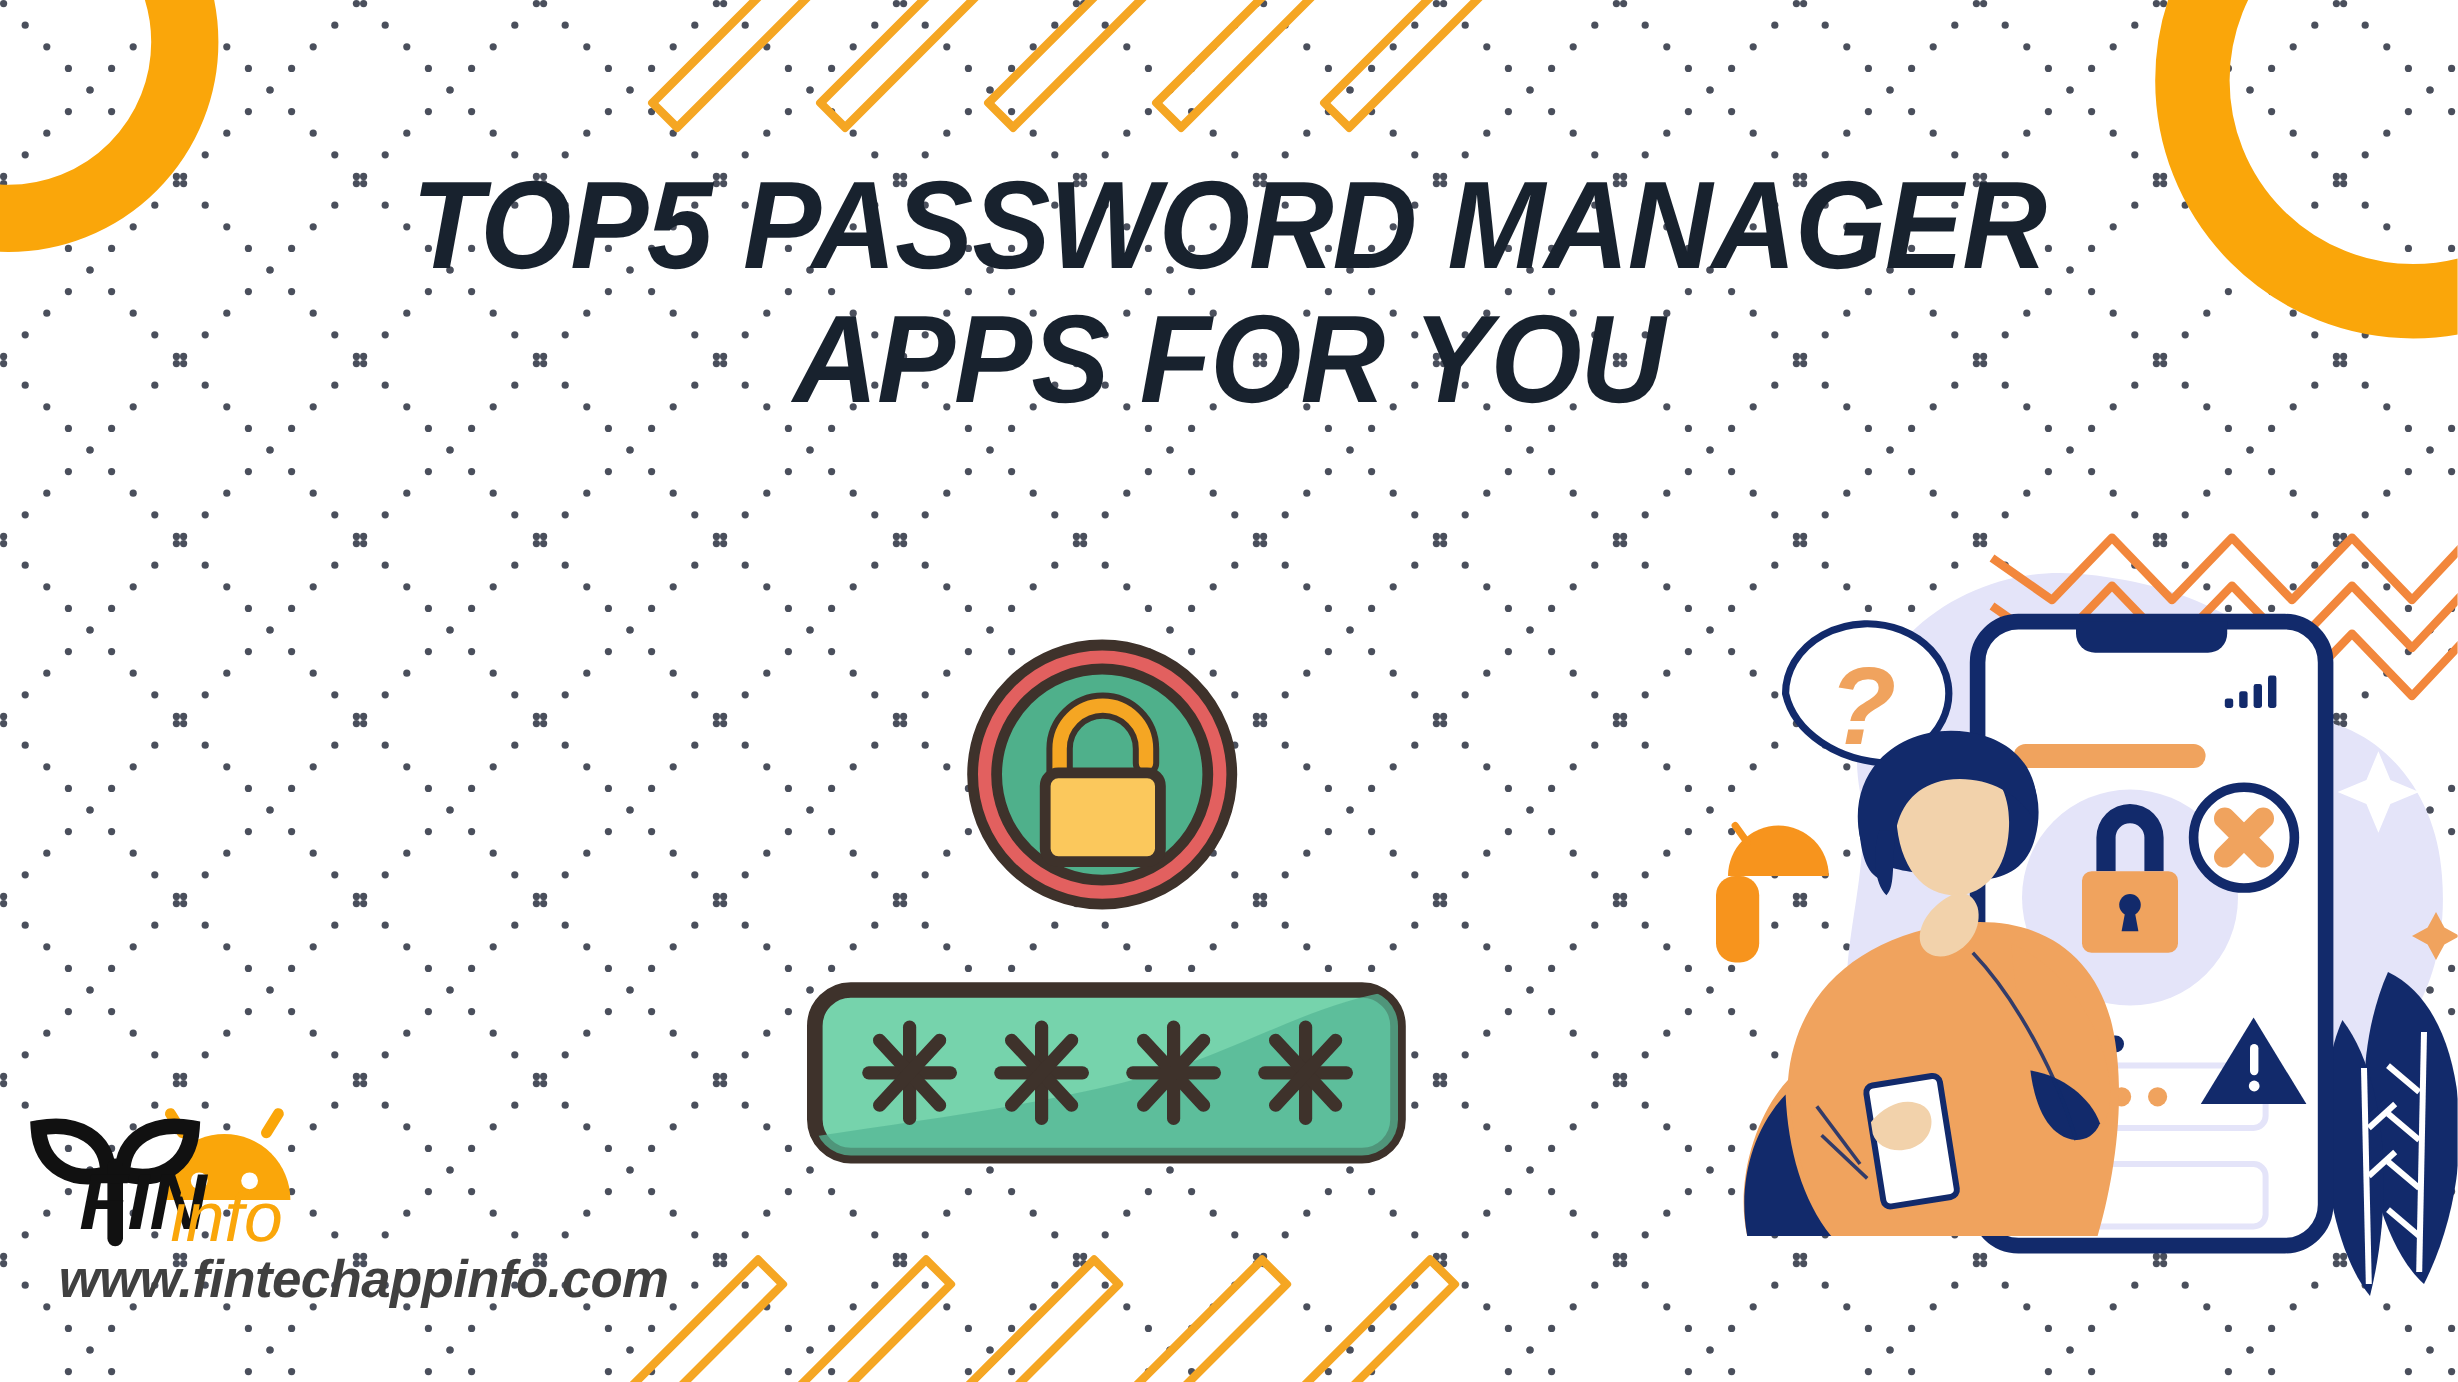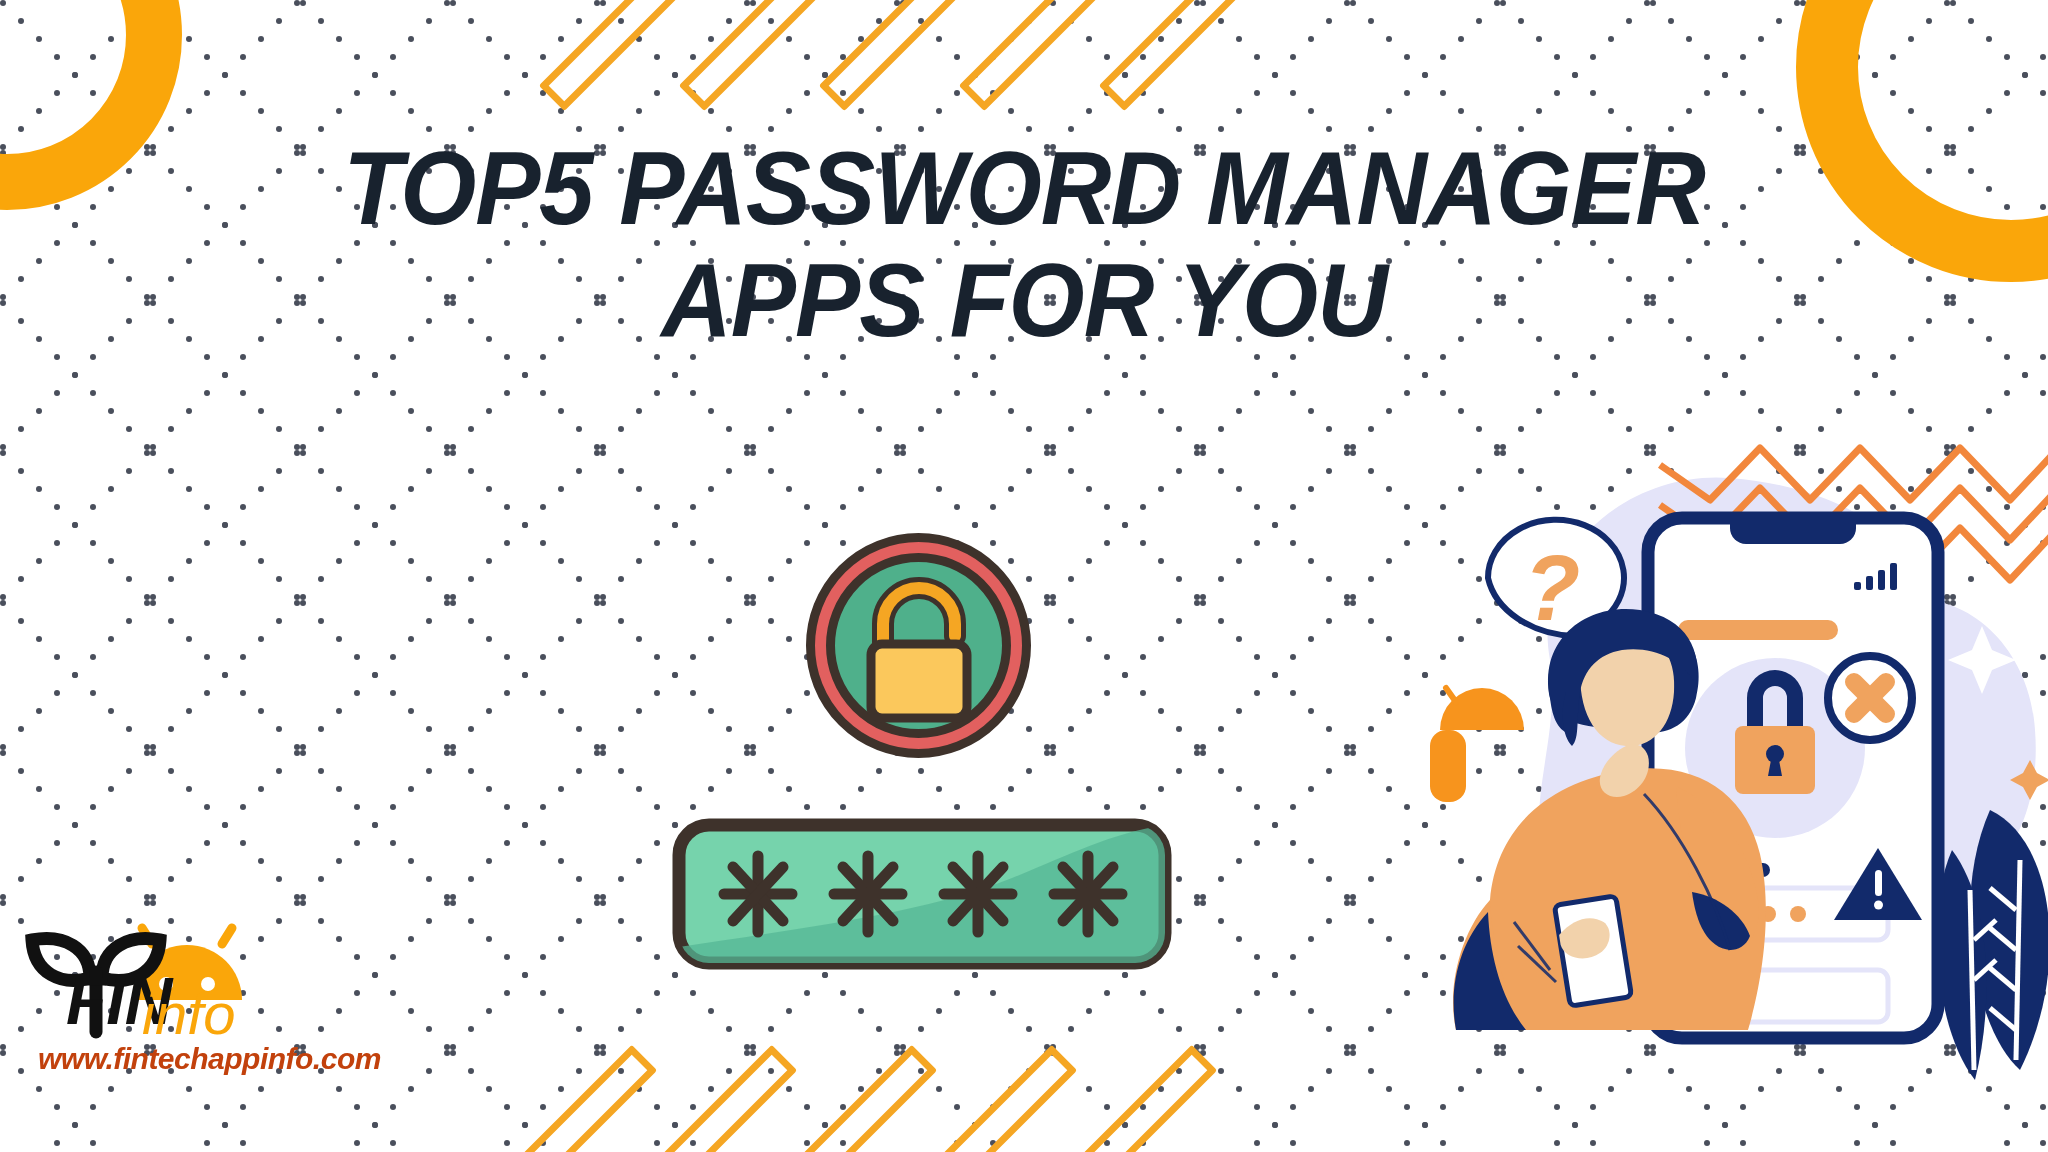--- a/index.html
+++ b/index.html
@@ -54,22 +54,22 @@
   
   .pw-pill { position:absolute; left:672px; top:818px; width:500px; height:152px; z-index:6; }
 
   
   .illus { position:absolute; left:1430px; top:430px; width:630px; height:680px; z-index:5; }
 
   
   .logo-wrap { position:absolute; left:10px; top:900px; width:560px; height:240px; z-index:8; }
   .logo-mark { position:absolute; left:10px; top:0; width:300px; height:155px; }
   .logo-url {
-    position:absolute; left:28px; top:142px;
-    font-size:30px; font-weight:bold; color:#c2410c;
+    position:absolute; left:39px; top:142px;
+    font-size:44px; font-weight:bold; color:#404040;
     letter-spacing:-0.5px; white-space:nowrap;
   }
   .sr { position:absolute; width:1px; height:1px; overflow:hidden; clip:rect(0 0 0 0); }
 </style>
 </head>
 <body>
 
 <div id="stage">
 
   <svg class="dotsvg" width="2048" height="1152" viewBox="0 0 2048 1152" aria-hidden="true">

